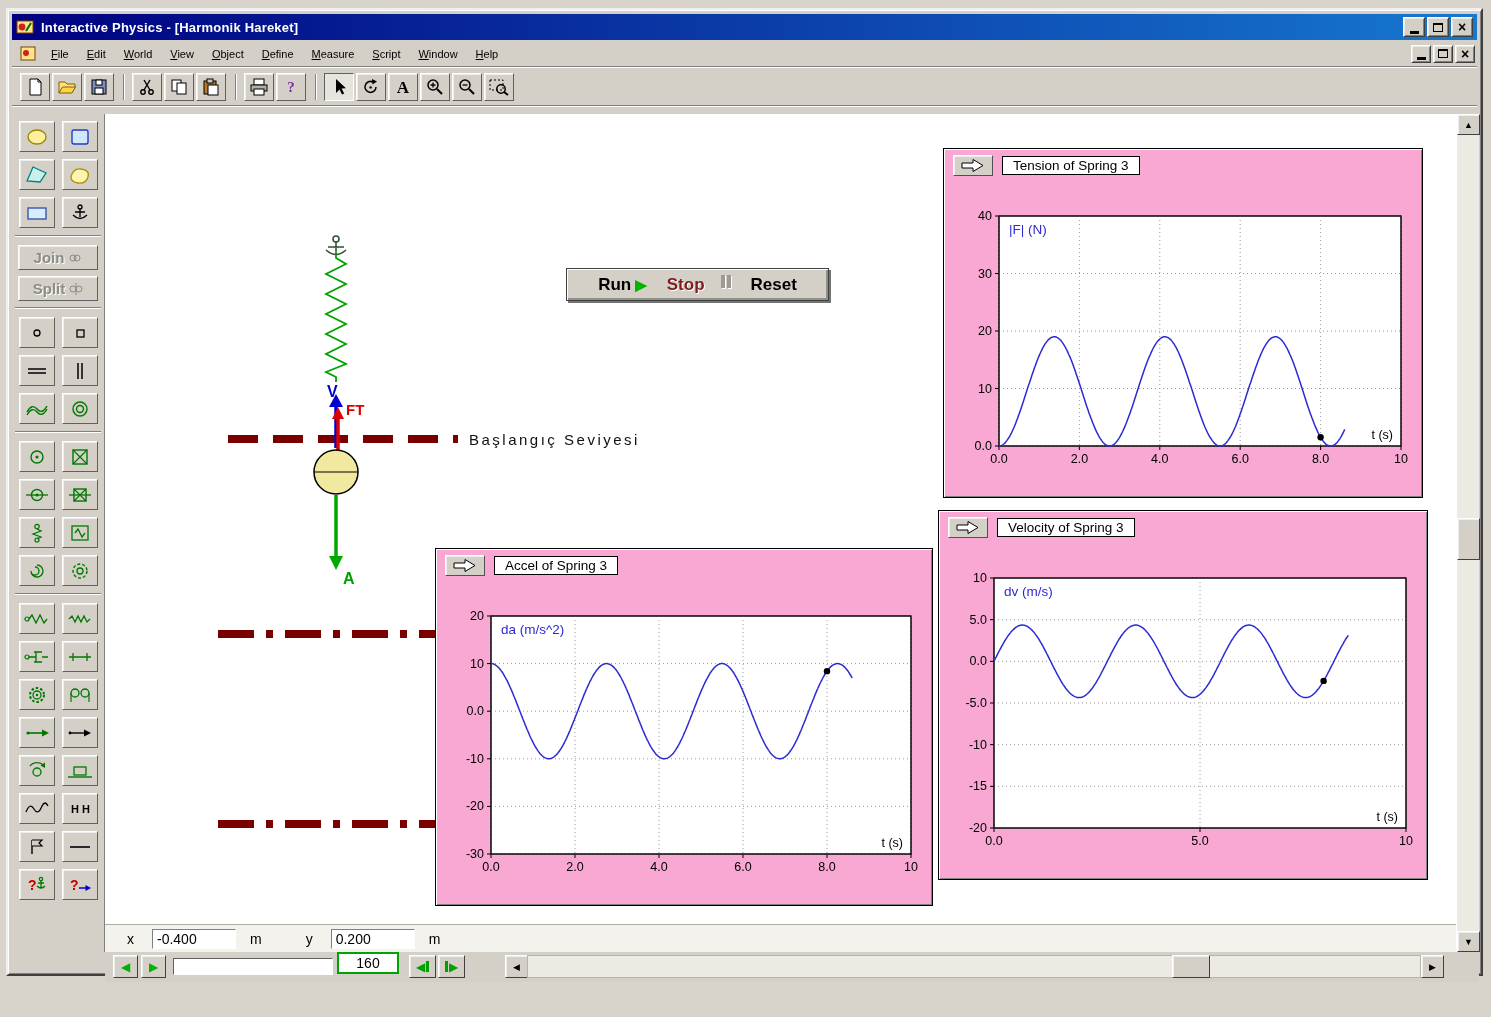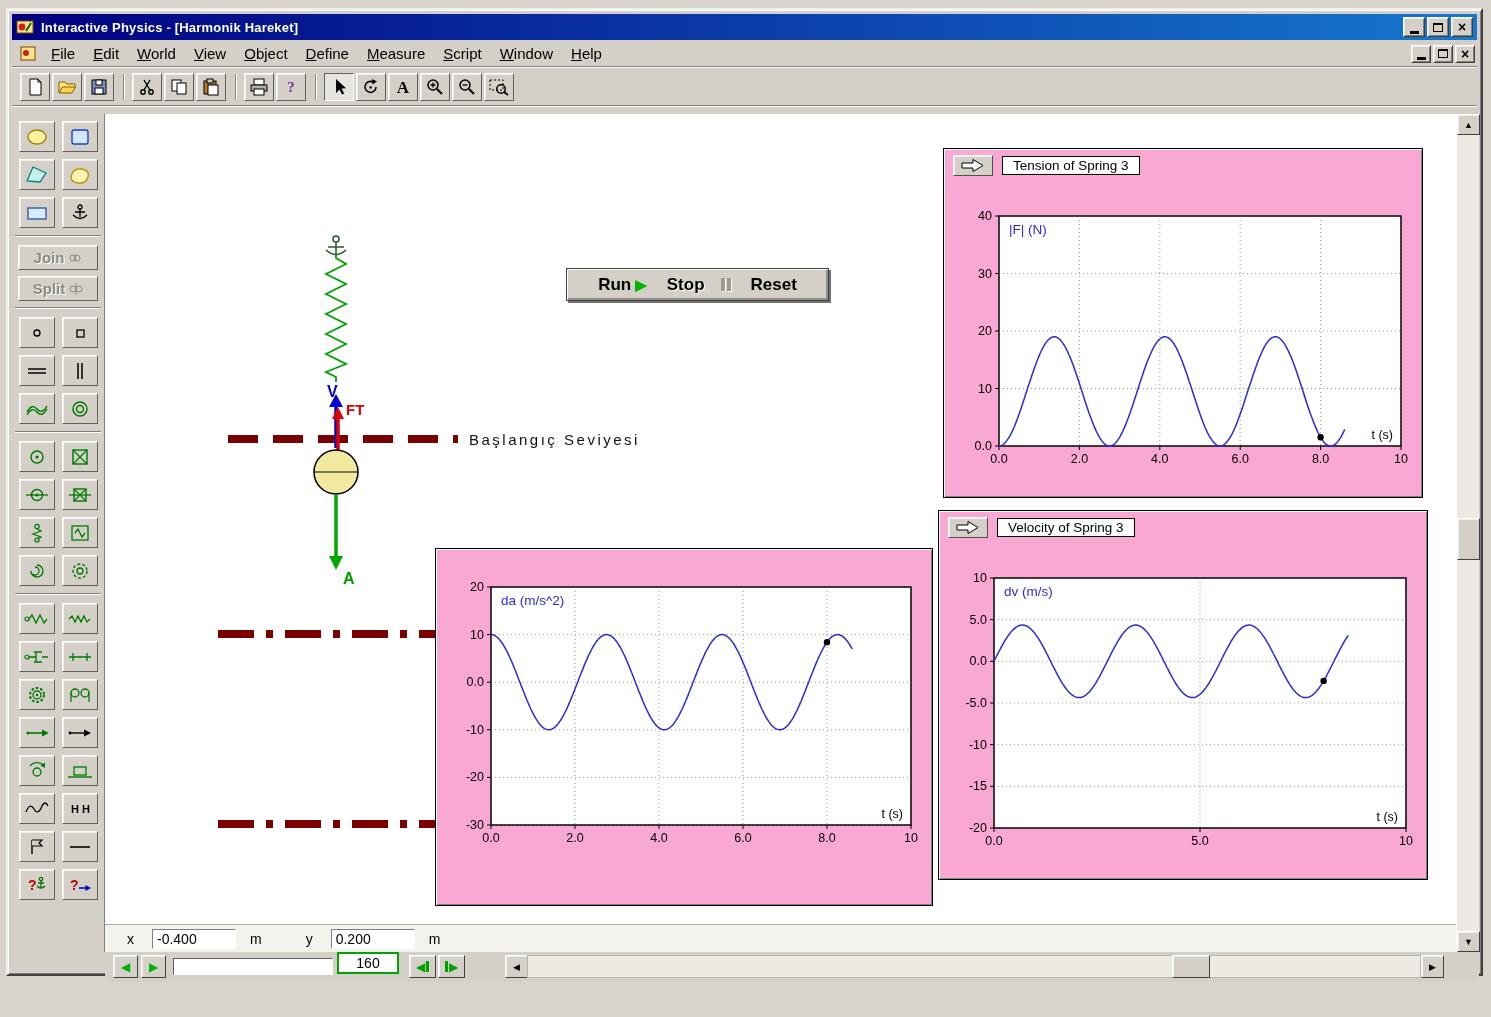--- a/index.html
+++ b/index.html
@@ -17,21 +17,21 @@
 .win-btn{width:22px;height:20px;background:#d4d0c8;border:1px solid;border-color:#fff #404040 #404040 #fff;
   box-shadow:inset 1px 1px 0 #ece9e2,inset -1px -1px 0 #848078;display:flex;align-items:center;justify-content:center;cursor:default}
 .g-min{width:9px;height:3px;background:#000;margin-top:10px}
 .g-max{width:10px;height:9px;border:1px solid #000;border-top:2px solid #000}
 .g-close{font-weight:bold;font-size:14px;line-height:1;color:#000}
 .win-btn.small{width:20px;height:18px}
 
 .menubar{position:absolute;left:4px;top:31px;right:4px;height:26px;display:flex;align-items:center;
   background:#d4d0c8;border-bottom:1px solid #808080;box-shadow:0 1px 0 #fff;padding:0 2px}
 .mdi-icon{width:20px;height:18px;margin:0 4px;display:flex;align-items:center;justify-content:center}
-.menu-item{display:inline-block;padding:3px 9px;font-size:15px;color:#000;cursor:default}
+.menu-item{display:inline-block;padding:3px 9px;font-size:11px;color:#000;cursor:default}
 .menu-item::first-letter{text-decoration:underline}
 
 .toolbar{position:absolute;left:4px;top:58px;right:4px;height:38px;display:flex;align-items:center;
   padding:0 8px;border-bottom:1px solid #808080;box-shadow:0 1px 0 #fff;background:#d4d0c8}
 .tbtn{width:30px;height:28px;margin-right:2px;background:#d4d0c8;border:1px solid;border-color:#fff #606060 #606060 #fff;
   box-shadow:inset 1px 1px 0 #eee;display:flex;align-items:center;justify-content:center}
 .tbtn.pressed{border-color:#606060 #fff #fff #606060;background:#e6e4de;box-shadow:none}
 .tsep{width:2px;height:26px;border-left:1px solid #808080;border-right:1px solid #fff;margin:0 7px}
 
 
@@ -51,21 +51,21 @@
 .lbl-v{font:bold 16px "Liberation Sans",sans-serif;fill:#0000cc}
 .lbl-ft{font:bold 15px "Liberation Sans",sans-serif;fill:#dd0000}
 .lbl-a{font:bold 16px "Liberation Sans",sans-serif;fill:#00a000}
 .lbl-baseline{font:15px "Liberation Sans",sans-serif;fill:#111;letter-spacing:2.5px}
 
 .run-panel{position:absolute;left:461px;top:154px;width:263px;height:33px;z-index:2;background:#d4d0c8;
   border:1px solid #404040;box-shadow:inset 1px 1px 0 #fff,inset -2px -2px 0 #909088,2px 2px 0 rgba(0,0,0,.55);
   display:flex;align-items:center;justify-content:center;gap:20px;font-weight:bold;font-size:17px}
 .run-label{display:flex;gap:4px;align-items:center;color:#000}
 .play-tri{color:#00b400;font-size:15px}
-.stop-label{color:#000000;display:flex;gap:16px;align-items:center;text-shadow:1px 1px 0 #fff}
+.stop-label{color:#7f1d1d;display:flex;gap:16px;text-shadow:1px 1px 0 #fff}
 .pause-bars{display:flex;gap:2px}
 .pause-bars span{display:inline-block;width:4px;height:13px;background:#9c9c94;box-shadow:1px 1px 0 #fff}
 
 
 .chart-panel{position:absolute;background:#f9a8d4;border:1px solid #000;z-index:3;
   box-shadow:inset 1px 1px 0 #fff,inset -1px -1px 0 #808080}
 .panel-tension{left:838px;top:34px;width:480px;height:350px}
 .panel-velocity{left:833px;top:396px;width:490px;height:370px}
 .panel-accel{left:330px;top:434px;width:498px;height:358px}
 .chart-head{display:flex;align-items:center;gap:9px;padding:6px 9px 2px}
@@ -687,20 +687,28 @@
           <text x="41" y="290" text-anchor="end" class="tick">-20</text>
           <rect x="48" y="36" width="412" height="250" fill="none" stroke="#000" stroke-width="1"></rect>
           <path d="M48.0 119.3L48.8 117.7L49.6 116.0L50.5 114.4L51.3 112.7L52.1 111.1L52.9 109.5L53.8 107.9L54.6 106.4L55.4 104.8L56.2 103.3L57.1 101.9L57.9 100.4L58.7 99.0L59.5 97.7L60.4 96.4L61.2 95.1L62.0 93.9L62.8 92.8L63.7 91.7L64.5 90.6L65.3 89.6L66.1 88.7L67.0 87.9L67.8 87.1L68.6 86.4L69.4 85.7L70.2 85.1L71.1 84.6L71.9 84.2L72.7 83.8L73.5 83.5L74.4 83.3L75.2 83.2L76.0 83.1L76.8 83.1L77.7 83.2L78.5 83.3L79.3 83.6L80.1 83.9L81.0 84.3L81.8 84.7L82.6 85.3L83.4 85.9L84.3 86.5L85.1 87.3L85.9 88.1L86.7 89.0L87.6 89.9L88.4 90.9L89.2 91.9L90.0 93.1L90.8 94.2L91.7 95.4L92.5 96.7L93.3 98.0L94.1 99.4L95.0 100.8L95.8 102.2L96.6 103.7L97.4 105.2L98.3 106.8L99.1 108.3L99.9 109.9L100.7 111.5L101.6 113.2L102.4 114.8L103.2 116.4L104.0 118.1L104.9 119.7L105.7 121.4L106.5 123.1L107.3 124.7L108.2 126.3L109.0 127.9L109.8 129.5L110.6 131.1L111.4 132.7L112.3 134.2L113.1 135.7L113.9 137.2L114.7 138.6L115.6 140.0L116.4 141.3L117.2 142.6L118.0 143.8L118.9 145.0L119.7 146.2L120.5 147.3L121.3 148.3L122.2 149.3L123.0 150.2L123.8 151.0L124.6 151.8L125.5 152.5L126.3 153.1L127.1 153.7L127.9 154.2L128.8 154.6L129.6 154.9L130.4 155.2L131.2 155.4L132.0 155.5L132.9 155.6L133.7 155.6L134.5 155.5L135.3 155.3L136.2 155.0L137.0 154.7L137.8 154.3L138.6 153.8L139.5 153.3L140.3 152.6L141.1 152.0L141.9 151.2L142.8 150.4L143.6 149.5L144.4 148.5L145.2 147.5L146.1 146.5L146.9 145.3L147.7 144.1L148.5 142.9L149.4 141.6L150.2 140.3L151.0 138.9L151.8 137.5L152.6 136.1L153.5 134.6L154.3 133.1L155.1 131.5L155.9 129.9L156.8 128.3L157.6 126.7L158.4 125.1L159.2 123.5L160.1 121.8L160.9 120.2L161.7 118.5L162.5 116.9L163.4 115.2L164.2 113.6L165.0 111.9L165.8 110.3L166.7 108.7L167.5 107.2L168.3 105.6L169.1 104.1L170.0 102.6L170.8 101.1L171.6 99.7L172.4 98.4L173.2 97.0L174.1 95.8L174.9 94.5L175.7 93.3L176.5 92.2L177.4 91.1L178.2 90.1L179.0 89.2L179.8 88.3L180.7 87.5L181.5 86.7L182.3 86.0L183.1 85.4L184.0 84.9L184.8 84.4L185.6 84.0L186.4 83.7L187.3 83.4L188.1 83.2L188.9 83.1L189.7 83.1L190.6 83.1L191.4 83.3L192.2 83.5L193.0 83.7L193.8 84.1L194.7 84.5L195.5 85.0L196.3 85.6L197.1 86.2L198.0 86.9L198.8 87.7L199.6 88.5L200.4 89.4L201.3 90.4L202.1 91.4L202.9 92.5L203.7 93.6L204.6 94.8L205.4 96.1L206.2 97.4L207.0 98.7L207.9 100.1L208.7 101.5L209.5 103.0L210.3 104.5L211.2 106.0L212.0 107.5L212.8 109.1L213.6 110.7L214.4 112.3L215.3 114.0L216.1 115.6L216.9 117.3L217.7 118.9L218.6 120.6L219.4 122.2L220.2 123.9L221.0 125.5L221.9 127.1L222.7 128.7L223.5 130.3L224.3 131.9L225.2 133.4L226.0 135.0L226.8 136.4L227.6 137.9L228.5 139.3L229.3 140.6L230.1 142.0L230.9 143.2L231.8 144.4L232.6 145.6L233.4 146.7L234.2 147.8L235.0 148.8L235.9 149.7L236.7 150.6L237.5 151.4L238.3 152.1L239.2 152.8L240.0 153.4L240.8 153.9L241.6 154.4L242.5 154.8L243.3 155.1L244.1 155.3L244.9 155.5L245.8 155.6L246.6 155.6L247.4 155.5L248.2 155.4L249.1 155.2L249.9 154.9L250.7 154.5L251.5 154.1L252.4 153.5L253.2 153.0L254.0 152.3L254.8 151.6L255.6 150.8L256.5 149.9L257.3 149.0L258.1 148.0L258.9 147.0L259.8 145.9L260.6 144.7L261.4 143.5L262.2 142.3L263.1 141.0L263.9 139.6L264.7 138.2L265.5 136.8L266.4 135.3L267.2 133.8L268.0 132.3L268.8 130.7L269.7 129.1L270.5 127.5L271.3 125.9L272.1 124.3L273.0 122.6L273.8 121.0L274.6 119.3L275.4 117.7L276.2 116.0L277.1 114.4L277.9 112.7L278.7 111.1L279.5 109.5L280.4 107.9L281.2 106.4L282.0 104.8L282.8 103.3L283.7 101.9L284.5 100.4L285.3 99.0L286.1 97.7L287.0 96.4L287.8 95.1L288.6 93.9L289.4 92.8L290.3 91.7L291.1 90.6L291.9 89.6L292.7 88.7L293.6 87.9L294.4 87.1L295.2 86.4L296.0 85.7L296.8 85.1L297.7 84.6L298.5 84.2L299.3 83.8L300.1 83.5L301.0 83.3L301.8 83.2L302.6 83.1L303.4 83.1L304.3 83.2L305.1 83.3L305.9 83.6L306.7 83.9L307.6 84.3L308.4 84.7L309.2 85.3L310.0 85.9L310.9 86.5L311.7 87.3L312.5 88.1L313.3 89.0L314.2 89.9L315.0 90.9L315.8 91.9L316.6 93.1L317.4 94.2L318.3 95.4L319.1 96.7L319.9 98.0L320.7 99.4L321.6 100.8L322.4 102.2L323.2 103.7L324.0 105.2L324.9 106.8L325.7 108.3L326.5 109.9L327.3 111.5L328.2 113.2L329.0 114.8L329.8 116.4L330.6 118.1L331.5 119.7L332.3 121.4L333.1 123.1L333.9 124.7L334.8 126.3L335.6 127.9L336.4 129.5L337.2 131.1L338.0 132.7L338.9 134.2L339.7 135.7L340.5 137.2L341.3 138.6L342.2 140.0L343.0 141.3L343.8 142.6L344.6 143.8L345.5 145.0L346.3 146.2L347.1 147.3L347.9 148.3L348.8 149.3L349.6 150.2L350.4 151.0L351.2 151.8L352.1 152.5L352.9 153.1L353.7 153.7L354.5 154.2L355.4 154.6L356.2 154.9L357.0 155.2L357.8 155.4L358.6 155.5L359.5 155.6L360.3 155.6L361.1 155.5L361.9 155.3L362.8 155.0L363.6 154.7L364.4 154.3L365.2 153.8L366.1 153.3L366.9 152.6L367.7 152.0L368.5 151.2L369.4 150.4L370.2 149.5L371.0 148.5L371.8 147.5L372.7 146.5L373.5 145.3L374.3 144.1L375.1 142.9L376.0 141.6L376.8 140.3L377.6 138.9L378.4 137.5L379.2 136.1L380.1 134.6L380.9 133.1L381.7 131.5L382.5 129.9L383.4 128.3L384.2 126.7L385.0 125.1L385.8 123.5L386.7 121.8L387.5 120.2L388.3 118.5L389.1 116.9L390.0 115.2L390.8 113.6L391.6 111.9L392.4 110.3L393.3 108.7L394.1 107.2L394.9 105.6L395.7 104.1L396.6 102.6L397.4 101.1L398.2 99.7L399.0 98.4L399.8 97.0L400.7 95.8L401.5 94.5L402.3 93.3" fill="none" stroke="#2b2bd5" stroke-width="1.5"></path>
           <circle cx="377.6" cy="138.91666666666669" r="3.2" fill="#000"></circle>
           <text x="58" y="54" class="axis-label">dv (m/s)</text>
           <text x="452" y="279" text-anchor="end" class="tick">t (s)</text>
         </svg>
     </div>
 
     <div class="chart-panel panel-accel">
+      <div class="chart-head">
+        <span class="meter-btn">
+          <svg width="26" height="15">
+              <polygon points="2,5 13,5 13,1.5 23,7.5 13,13.5 13,10 2,10" fill="#fff" stroke="#000"></polygon>
+            </svg>
+        </span>
+        <span class="chart-title">Accel of Spring 3</span>
+      </div>
       <svg class="chart" width="482" height="304">
           <rect x="48" y="36" width="420" height="238" fill="#ffffff" stroke="#000" stroke-width="1"></rect>
           <line x1="48" y1="36" x2="48" y2="274" stroke="#9a9a9a" stroke-width="1" stroke-dasharray="1 3"></line>
           <line x1="48" y1="274" x2="48" y2="278" stroke="#000" stroke-width="1"></line>
           <text x="48" y="291" text-anchor="middle" class="tick">0.0</text>
           <line x1="132" y1="36" x2="132" y2="274" stroke="#9a9a9a" stroke-width="1" stroke-dasharray="1 3"></line>
           <line x1="132" y1="274" x2="132" y2="278" stroke="#000" stroke-width="1"></line>
           <text x="132" y="291" text-anchor="middle" class="tick">2.0</text>
           <line x1="216" y1="36" x2="216" y2="274" stroke="#9a9a9a" stroke-width="1" stroke-dasharray="1 3"></line>
           <line x1="216" y1="274" x2="216" y2="278" stroke="#000" stroke-width="1"></line>

